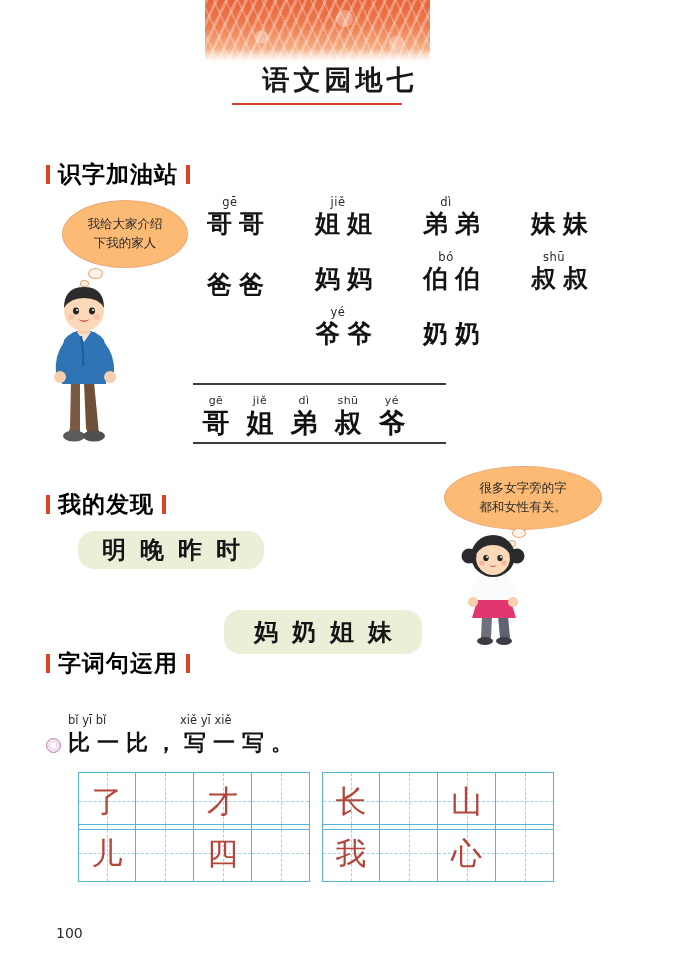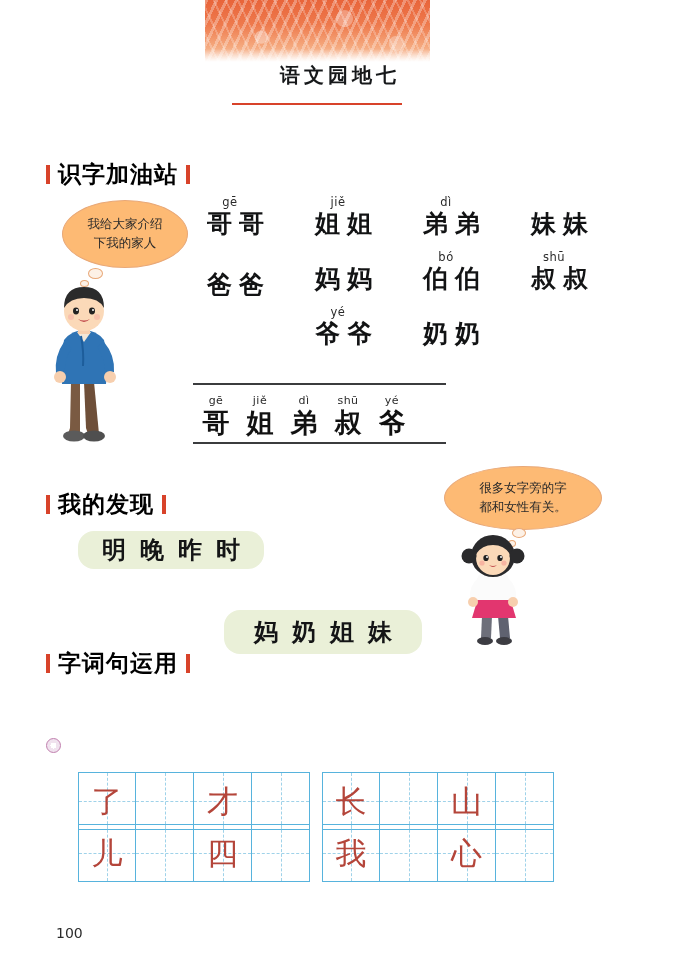--- a/index.html
+++ b/index.html
@@ -31,21 +31,21 @@
   .header-band:after {
     content:"";
     position:absolute; left:0; right:0; bottom:-1px; height:14px;
     background: linear-gradient(180deg, rgba(249,205,180,0) 0%, #ffffff 92%);
   }
   .unit-title {
     position: absolute;
     left: 0; right: 0; top: 62px;
     text-align: center;
     font-family: "DejaVu Serif", "Liberation Serif", serif;
-    font-size: 20px;
+    font-size: 27px;
     letter-spacing: 4px;
     color: #16181a;
     font-weight: 600;
   }
   .title-rule {
     position: absolute;
     left: 232px; top: 103px;
     width: 170px; height: 2px;
     background: #d8432a;
   }
@@ -410,20 +410,24 @@
 </svg>
 
 <div class="sec-head" style="left:46px; top:648px;">
   <span class="sec-bar"></span>
   <span>字词句运用</span>
   <span class="sec-bar"></span>
 </div>
 
 <div class="ex-mark"></div>
 <div class="ex-text">
+  <span class="ex-py" style="letter-spacing:0;">
+    <span style="display:inline-block; width:112px;">bǐ yī bǐ</span><span style="display:inline-block; width:112px;">xiě yī xiě</span>
+  </span>
+  <span class="ex-hz">比一比，写一写。</span>
 </div>
 
 <div class="grid" style="left:78px; top:772px;">
   <div class="gcell">
       <span class="gchar">了</span>
     </div>
   <div class="gcell"></div>
   <div class="gcell">
       <span class="gchar">才</span>
     </div>

